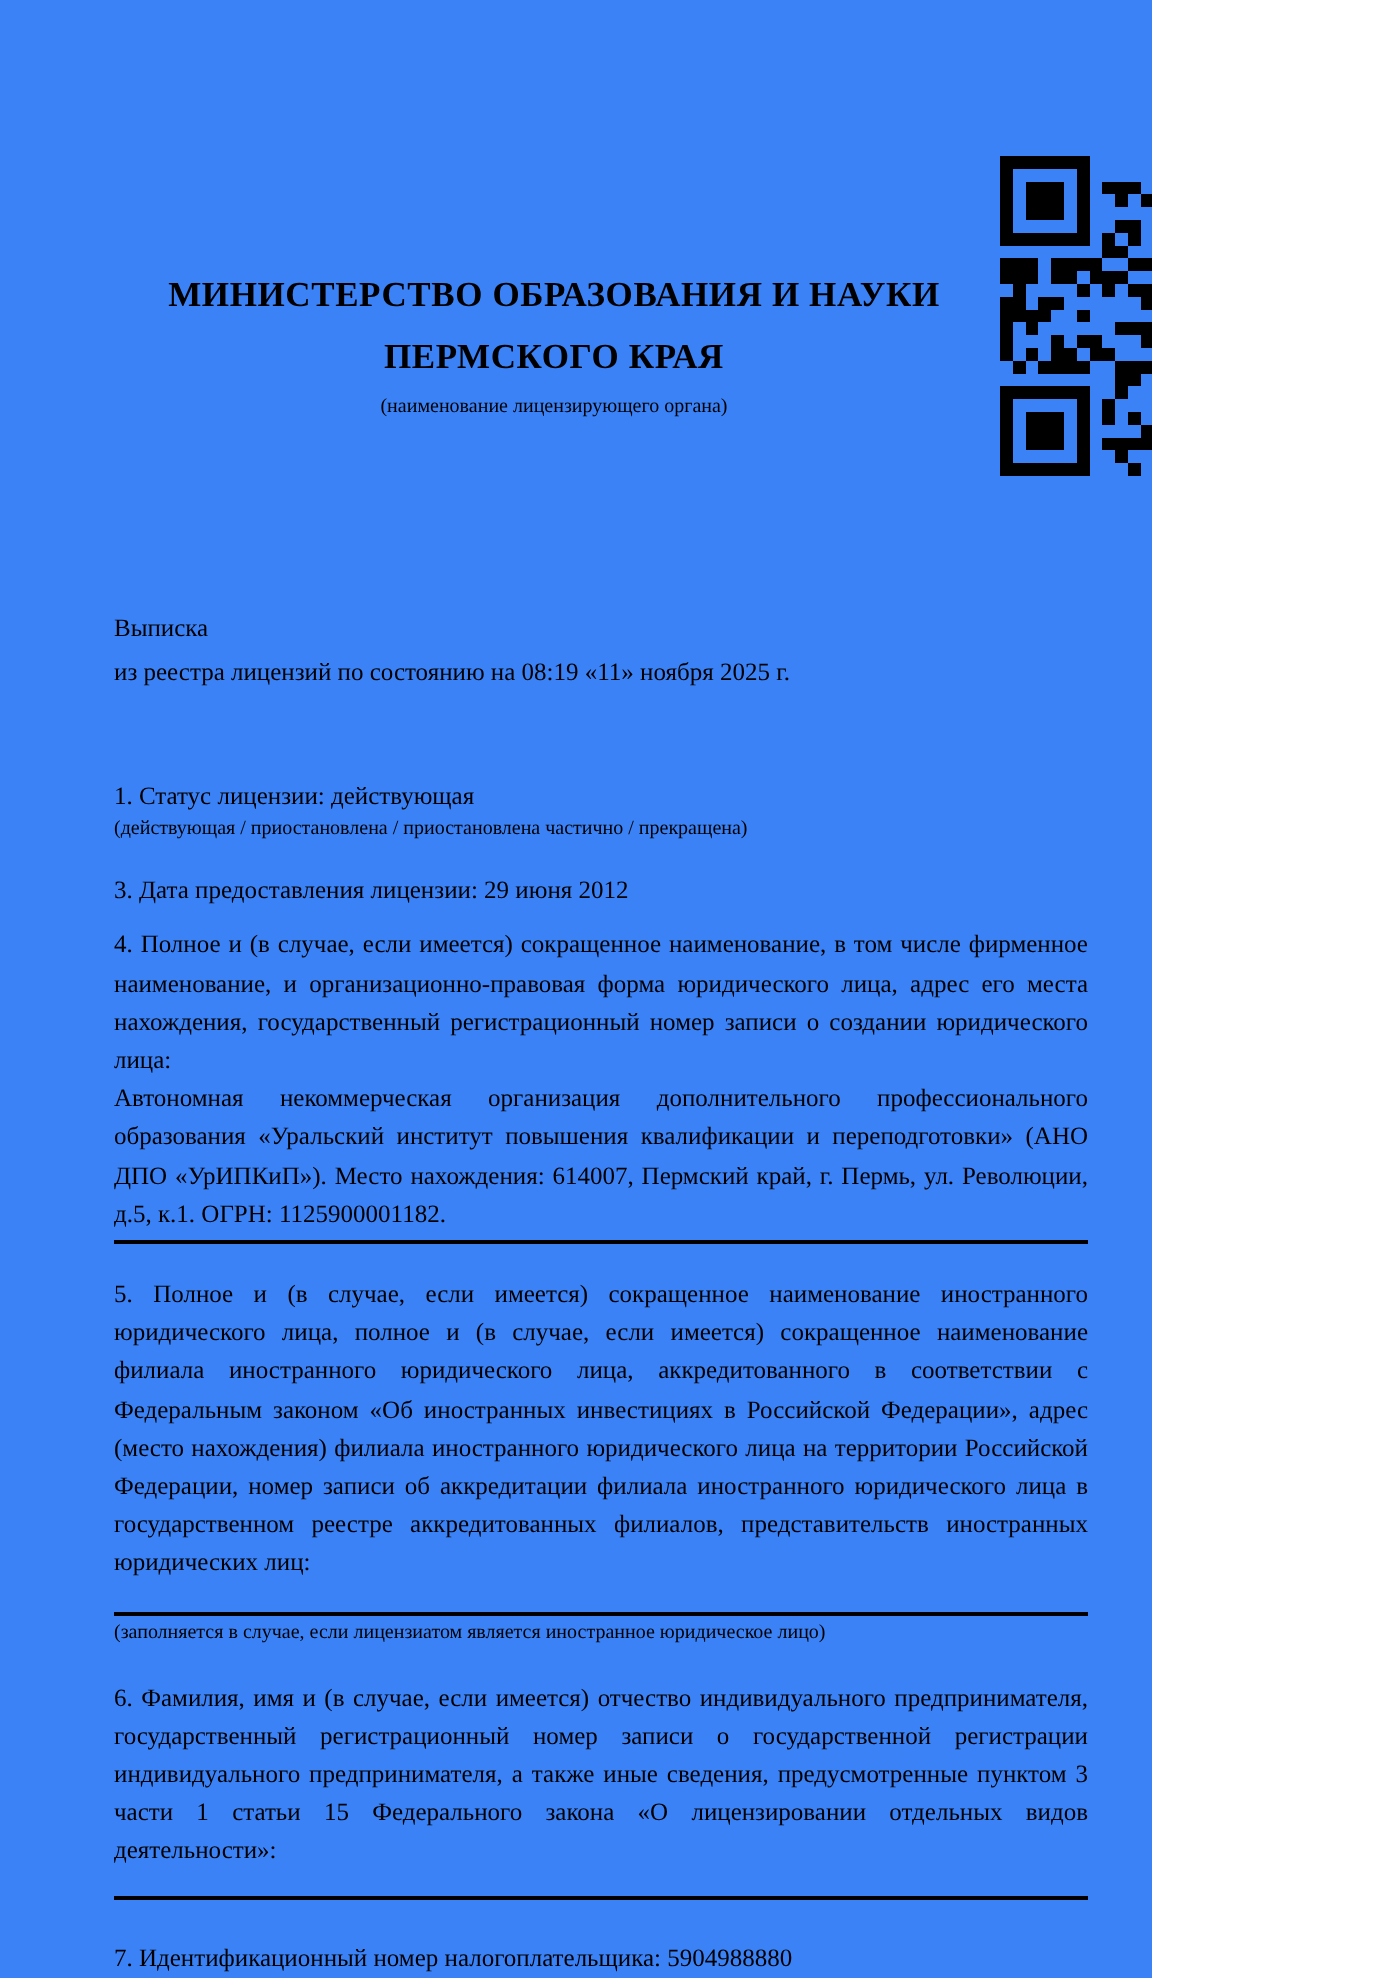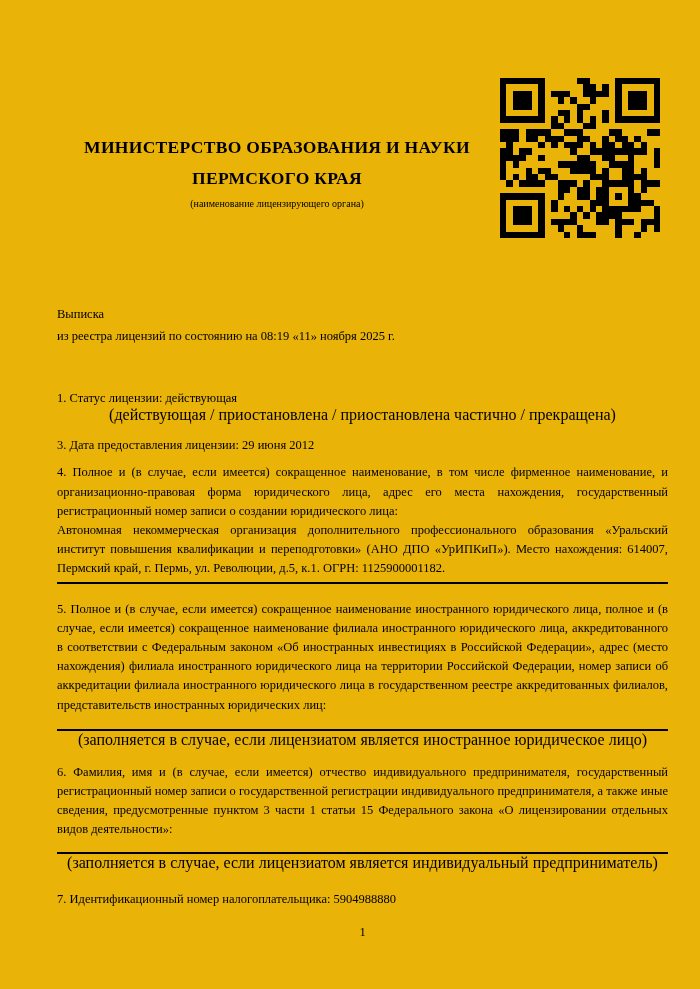--- a/index.html
+++ b/index.html
@@ -1,21 +1,21 @@
 <!DOCTYPE html>
 <html><head>
 <meta charset="utf-8">
 <style>
   * { box-sizing: border-box; margin: 0; padding: 0; }
   html, body { background: #ffffff; }
   .page {
     position: relative;
-    width: 700px;
+    width: 576px;
     height: 989px;
-    background: #eab308;
+    background: #3b82f6;
     color: #000000;
     font-family: "Liberation Serif", "DejaVu Serif", serif;
     overflow: hidden;
   }
   .content { padding: 0 32px 0 57px; }
 
   .qr {
     position: absolute;
     left: 500px;
     top: 78px;
@@ -45,23 +45,23 @@
     margin-top: 93px;
     text-align: left;
     font-size: 12.5px;
     line-height: 22px;
   }
 
   .para { font-size: 12.5px; line-height: 19.2px; }
   .just { text-align: justify; }
 
   .caption {
-    font-size: 16px;
+    font-size: 10px;
     line-height: 14px;
-    text-align: center;
+    text-align: left;
   }
 
   .rule { border-top: 2px solid #000000; height: 0; }
 
   .s1 { margin-top: 42px; }
   .s2 { margin-top: 17px; }
   .s3 { margin-top: 14px; }
   .s4 { margin-top: 8px; }
   .s4 .rule { margin-top: 3px; }
   .s4 .caption { margin-top: 2px; }
@@ -121,21 +121,20 @@
 
     <div class="para s5">
       <div class="just">5. Полное и (в случае, если имеется) сокращенное наименование иностранного юридического лица, полное и (в случае, если имеется) сокращенное наименование филиала иностранного юридического лица, аккредитованного в соответствии с Федеральным законом «Об иностранных инвестициях в Российской Федерации», адрес (место нахождения) филиала иностранного юридического лица на территории Российской Федерации, номер записи об аккредитации филиала иностранного юридического лица в государственном реестре аккредитованных филиалов, представительств иностранных юридических лиц:</div>
       <div class="rule"></div>
       <div class="caption">(заполняется в случае, если лицензиатом является иностранное юридическое лицо)</div>
     </div>
 
     <div class="para s6">
       <div class="just">6. Фамилия, имя и (в случае, если имеется) отчество индивидуального предпринимателя, государственный регистрационный номер записи о государственной регистрации индивидуального предпринимателя, а также иные сведения, предусмотренные пунктом 3 части 1 статьи 15 Федерального закона «О лицензировании отдельных видов деятельности»:</div>
       <div class="rule"></div>
-      <div class="caption">(заполняется в случае, если лицензиатом является индивидуальный предприниматель)</div>
     </div>
 
     <div class="para s7">
       <div>7. Идентификационный номер налогоплательщика: 5904988880</div>
     </div>
 
     <div class="page-num">1</div>
 
   </div>
 </div>

